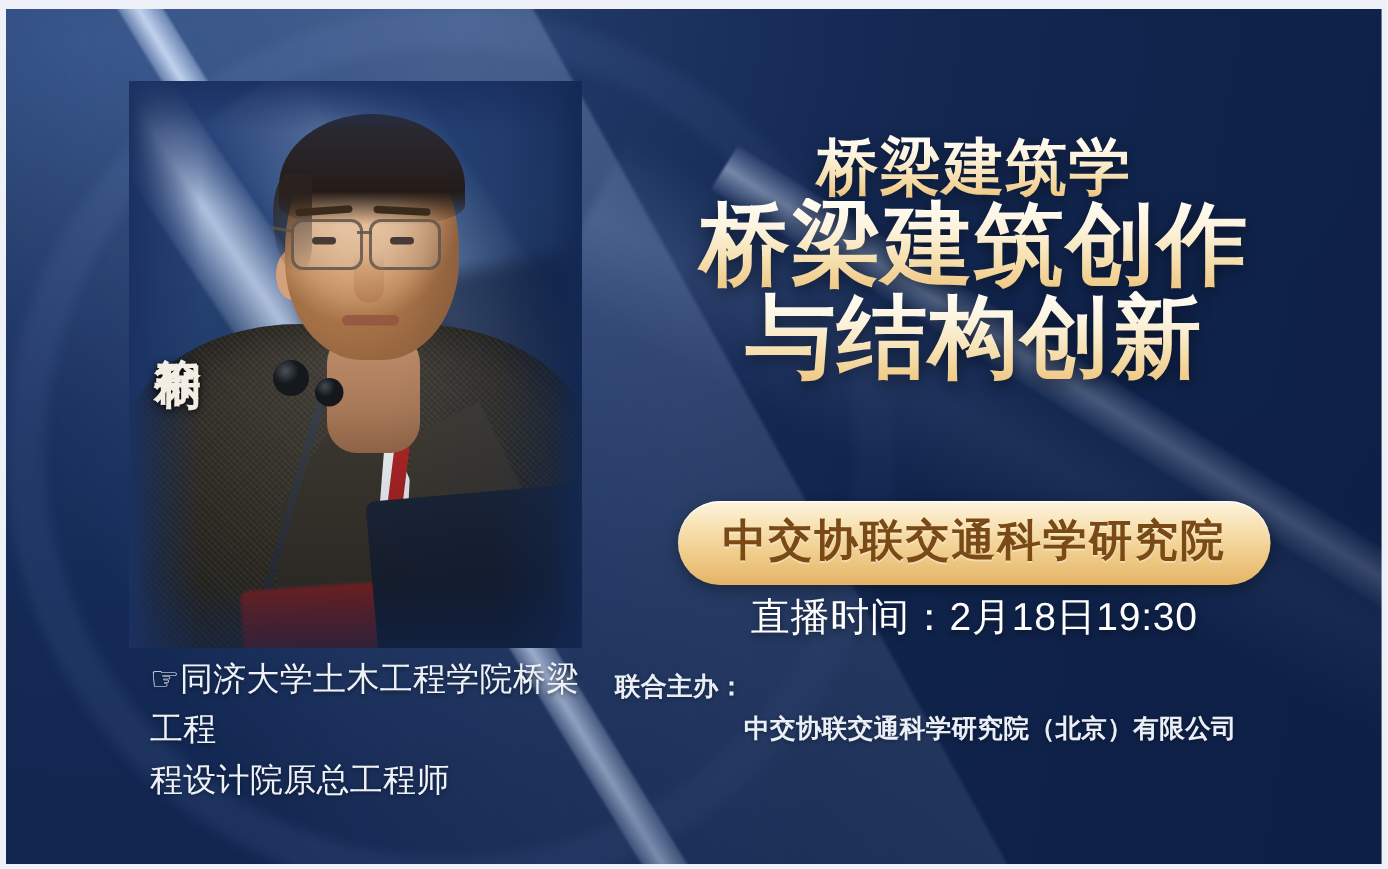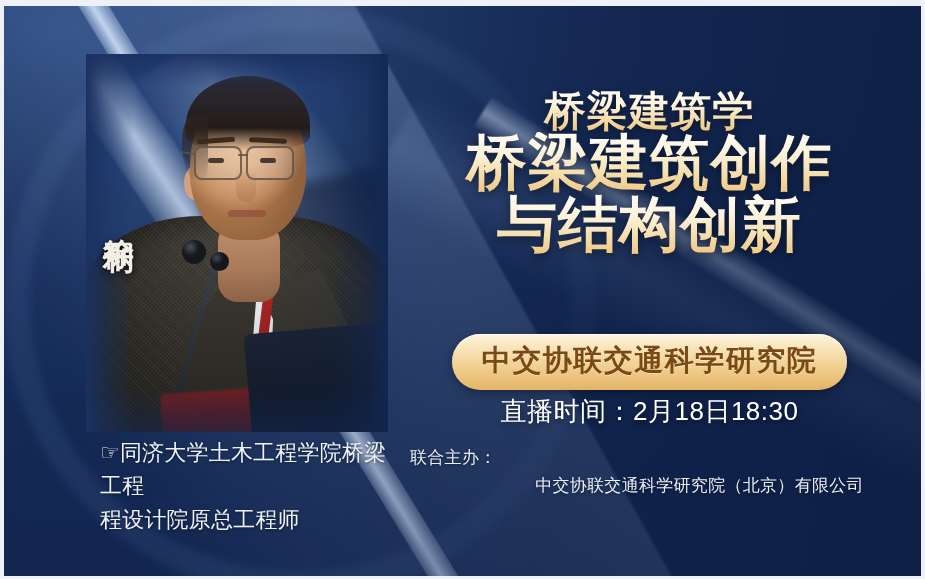--- a/index.html
+++ b/index.html
@@ -458,24 +458,25 @@
 
   .hosts {
     position: absolute;
     left: 14px; right: 18px;
     top: 438px;
     color: #eaeef6;
     font-size: 17px;
     line-height: 1.62;
     letter-spacing: .3px;
     text-shadow: 0 1px 3px rgba(0,0,0,0.4);
+    font-weight: bold;
   }
   .hosts-row { display: flex; }
   .hosts-label { white-space: nowrap; }
-  .hosts-indent { padding-left: 86px; justify-content: center; }
+  .hosts-indent { padding-left: 86px; }
 </style>
 </head>
 <body>
 
 <div class="poster">
   <div class="canvas">
 
     <div class="ribbons">
       <div class="ribbon ribbon-wedge"></div>
       <div class="ribbon ribbon-bright"></div>
@@ -536,21 +537,21 @@
       <div class="title-block">
         <h1 class="title-line l1">桥梁建筑学</h1>
         <h1 class="title-line l2">桥梁建筑创作</h1>
         <h1 class="title-line l3">与结构创新</h1>
       </div>
 
       <div class="badge">
         <span class="badge-pill">中交协联交通科学研究院</span>
       </div>
 
-      <div class="livetime">直播时间：2月18日18:30</div>
+      <div class="livetime">直播时间：2月18日19:30</div>
 
       <div class="hosts">
         <div class="hosts-row">
           <span class="hosts-label">联合主办：</span>
         </div>
         <div class="hosts-row hosts-indent">
           <span>中交协联交通科学研究院（北京）有限公司</span>
         </div>
       </div>
 

